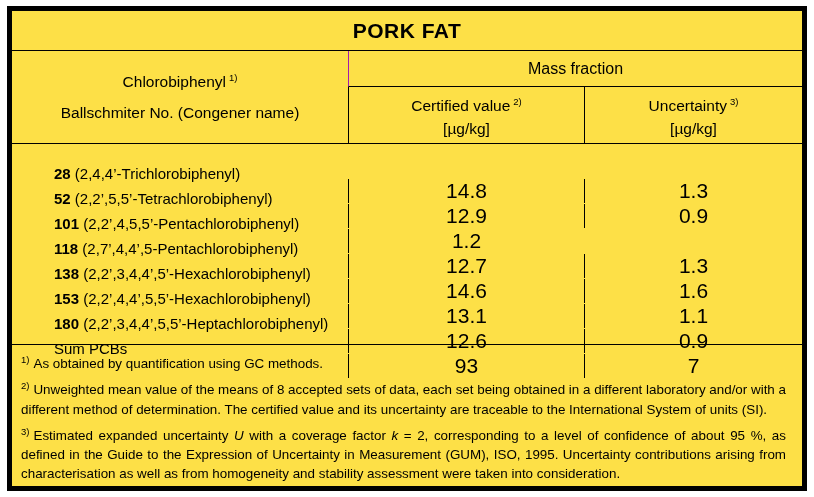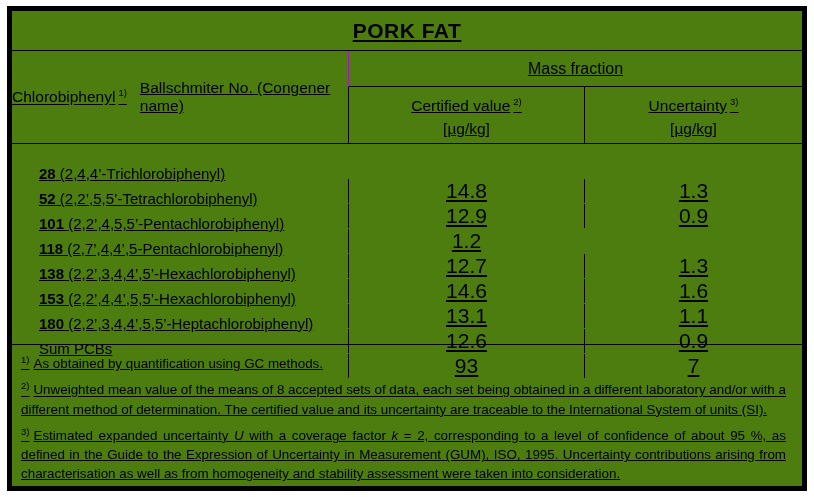--- a/index.html
+++ b/index.html
@@ -1,40 +1,40 @@
 <!DOCTYPE html>
 <html><head>
 <meta charset="utf-8">
 <style>
   * { margin:0; padding:0; box-sizing:border-box; }
   html,body { width:814px; height:497px; background:#fff; overflow:hidden;
               font-family:"Liberation Sans", sans-serif; color:#000; }
   .frame { position:absolute; left:7px; top:6px; width:800px; height:485px;
-           border:5px solid #000; background:#4d7c0f;text-decoration:underline; }
+           border:5px solid #000; background:#fde047; }
 
   .title-row { height:40px; border-bottom:1px solid #000;
                display:flex; align-items:center; justify-content:center;
                font-size:21px; font-weight:bold; letter-spacing:.5px; }
 
   .hdr { display:grid; grid-template-columns:336px 236px 1fr;
          grid-template-rows:36px 56px; border-bottom:1px solid #000; }
   .hdr-left { grid-column:1; grid-row:1 / span 2;
-              display:flex; flex-direction:row; align-items:center; justify-content:flex-end;
+              display:flex; flex-direction:column; align-items:center; justify-content:center;
               gap:13px; font-size:15.5px; }
   .hdr-mass { grid-column:2 / span 2; grid-row:1; border-left:1px solid #a21caf;
               border-bottom:1px solid #000;
               display:flex; align-items:center; justify-content:center; font-size:16px; }
   .hdr-sub { border-left:1px solid #000;
              display:flex; flex-direction:column; align-items:center; justify-content:center;
              font-size:15.5px; line-height:23px; }
   sup.fnref { font-size:9.5px; vertical-align:super; margin-left:3px; }
 
   .rows { border-bottom:1px solid #000; }
   .row { display:grid; grid-template-columns:336px 236px 1fr; height:25px; }
-  .cell-name { display:flex; align-items:center; padding-left:27px; font-size:15px; white-space:pre; }
+  .cell-name { display:flex; align-items:center; padding-left:27px; font-size:15px; white-space:pre;margin-left:15px; }
   .cell-name b { font-weight:bold; }
   .cell-val { border-left:1px solid #000; display:flex; align-items:center;
               justify-content:center; font-size:21px;margin-top:35px; }
 
   .footnotes { padding:5px 16px 0 9px; font-size:13.4px; line-height:19px; }
   .fn { margin-bottom:3px; }
   .fn .fnsup { font-size:9.5px; vertical-align:super; margin-right:4px; }
   .fn-just { text-align:justify; }
   .it { font-style:italic; }
 </style>

